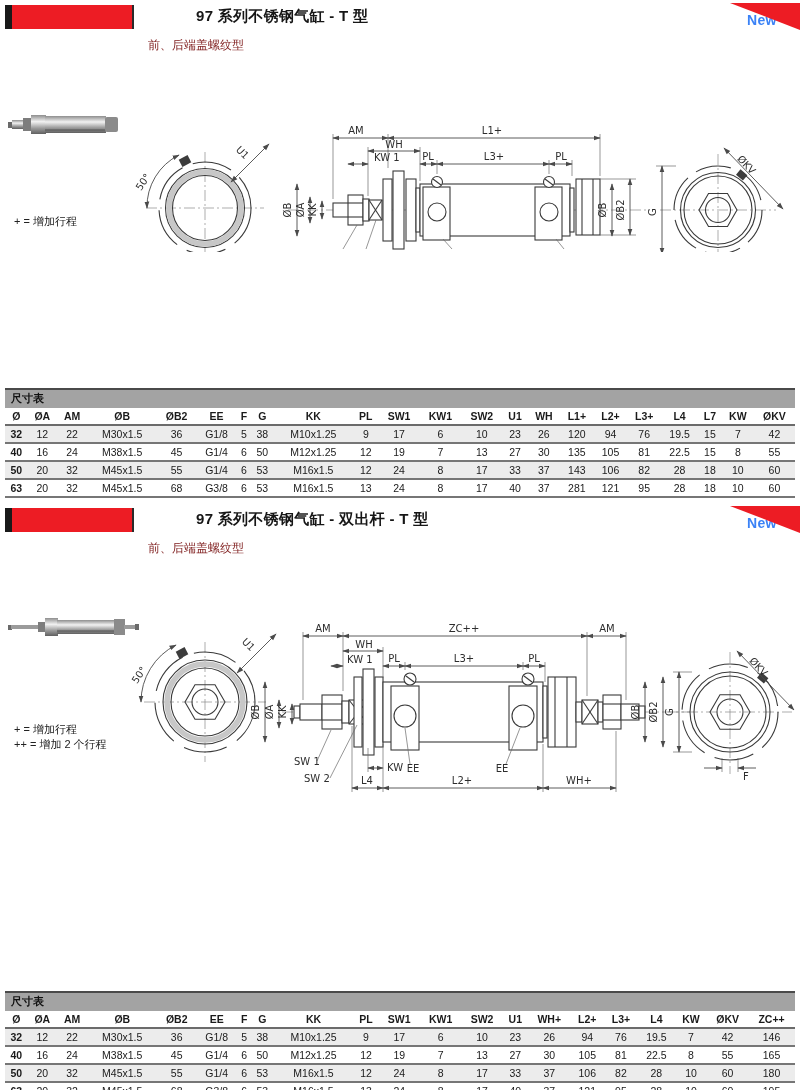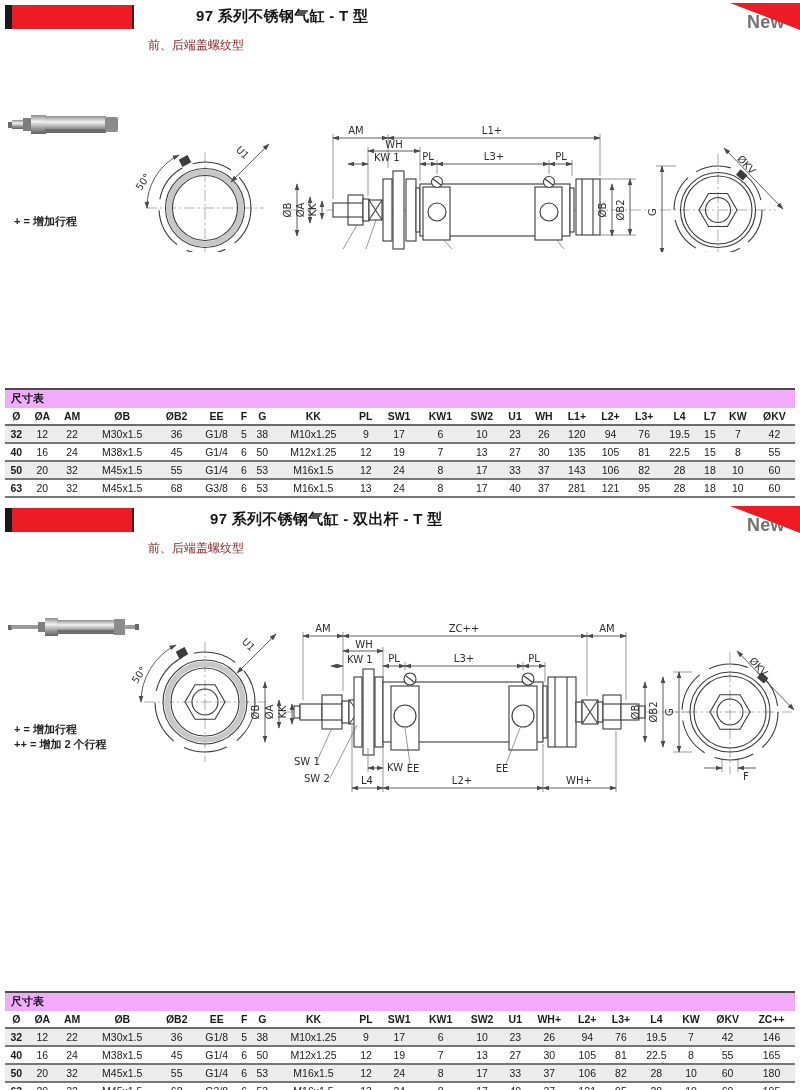--- a/index.html
+++ b/index.html
@@ -2,26 +2,26 @@
 <html><head>
 <meta charset="utf-8">
 <style>
   * { margin:0; padding:0; box-sizing:border-box; }
   html,body { background:#fff; }
   body { width:800px; height:1090px; position:relative; font-family:"Liberation Sans","DejaVu Sans",sans-serif; color:#1a1a1a; overflow:hidden; }
   .abs { position:absolute; }
   .hdr-edge { width:7px; height:24px; background:#191919; }
   .hdr-red  { width:122px; height:24px; background:#ed1c24; border-right:2px solid #2a2a2a; }
   .title { font-size:15px; font-weight:bold; letter-spacing:.3px; color:#161616;margin-left:48px; }
-  .newtag { font-size:18px; font-weight:bold; color:#737373; letter-spacing:.3px;padding-left:44px; }
+  .newtag { font-size:14px; font-weight:bold; color:#3b82f6; letter-spacing:.3px;padding-left:44px; }
   .tri { width:70px; height:27px; background:#ed1c24; clip-path:polygon(0 0,100% 0,100% 100%); }
   .subtitle { font-size:12px; color:#7f1d1d; }
-  .note { font-size:11px; font-weight:bold; color:#222; line-height:15px; }
+  .note { font-size:11px; font-weight:normal; color:#222; line-height:15px; }
   .tblwrap { width:790px; }
-  .tbl-cap { background:#f0abfc; border-top:2px solid #4a4a4a; font-weight:bold; font-size:11px; padding:1px 6px 2px; color:#111; }
+  .tbl-cap { background:#a3a3a3; border-top:2px solid #4a4a4a; font-weight:bold; font-size:11px; padding:1px 6px 2px; color:#111; }
   table.dim { border-collapse:collapse; width:100%; font-size:10.5px; }
   table.dim th { font-weight:bold; padding:2px 1px; border-bottom:2px solid #6b6b6b; background:#fff; text-align:center; white-space:nowrap; }
   table.dim td { padding:2px 1px; text-align:center; white-space:nowrap; }
   table.dim tbody tr { border-bottom:2px solid #767676;margin-left:32px; }
   table.dim tbody tr:nth-child(odd){ background:#ececec; }
   table.dim td:first-child { font-weight:bold; }
   svg text.dl { font-family:"DejaVu Sans","Liberation Sans",sans-serif; font-size:10px; fill:#2d2d2d; }
   svg .ln  { stroke:#3a3a3a; fill:#fff; stroke-width:1.1; }
   svg .lnn { stroke:#3a3a3a; fill:none; stroke-width:1.1; }
   svg .dm  { stroke:#4a4a4a; fill:none; stroke-width:.9; }
@@ -292,21 +292,21 @@
           <td>18</td>
           <td>10</td>
           <td>60</td>
         </tr>
       </tbody>
     </table>
 </div>
 
 <div class="abs hdr-edge" style="left:5px;top:508px"></div>
 <div class="abs hdr-red" style="left:12px;top:508px"></div>
-<div class="abs title" style="left:162px;top:510px">97 系列不锈钢气缸 - 双出杆 - T 型</div>
+<div class="abs title" style="left:148px;top:510px">97 系列不锈钢气缸 - 双出杆 - T 型</div>
 <div class="abs newtag" style="left:703px;top:515px">New</div>
 <div class="abs tri" style="left:730px;top:506px"></div>
 <div class="abs subtitle" style="left:148px;top:540px">前、后端盖螺纹型</div>
 
 <svg class="abs" style="left:8px;top:605px" width="132" height="45" viewBox="0 0 132 45">
   <defs>
     <linearGradient id="m2" x1="0" y1="0" x2="0" y2="1">
       <stop offset="0" stop-color="#8e8e8e"></stop>
         <stop offset=".35" stop-color="#f2f2f2"></stop>
         <stop offset=".7" stop-color="#9a9a9a"></stop>

